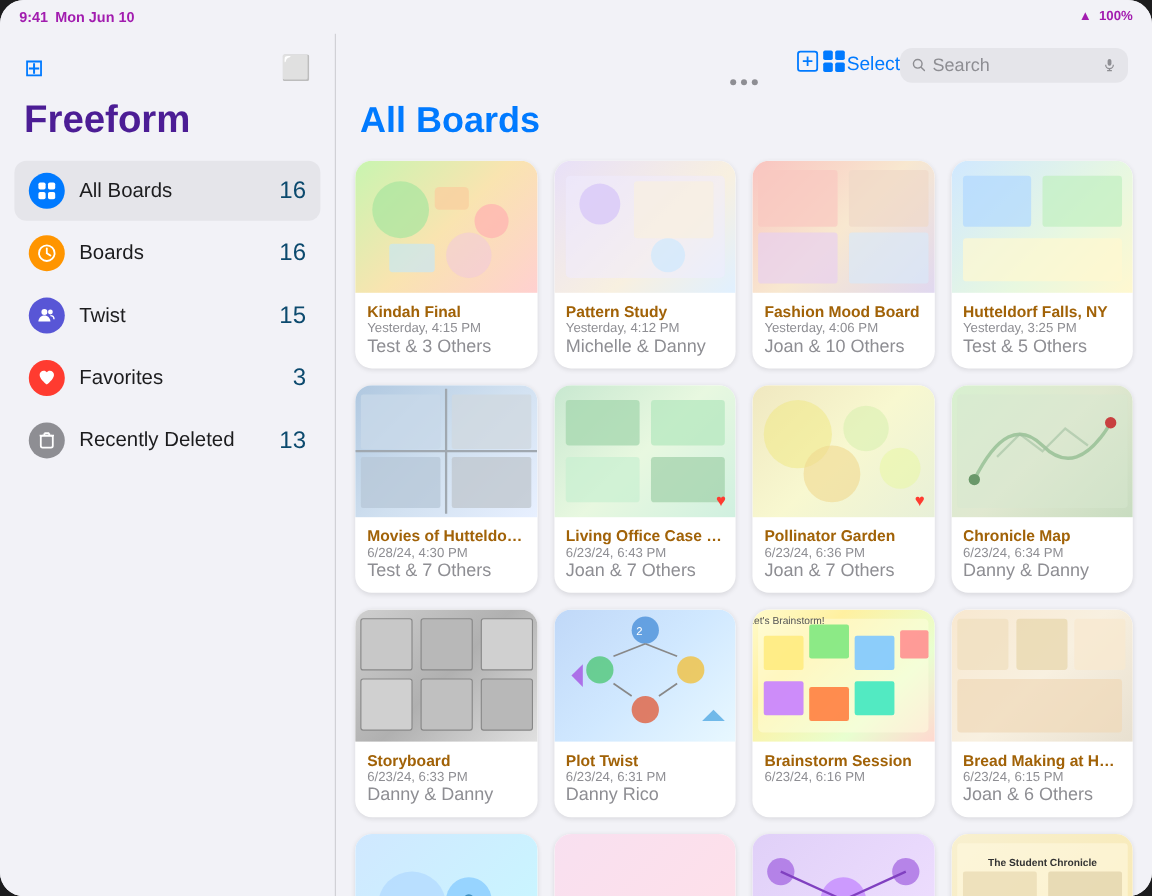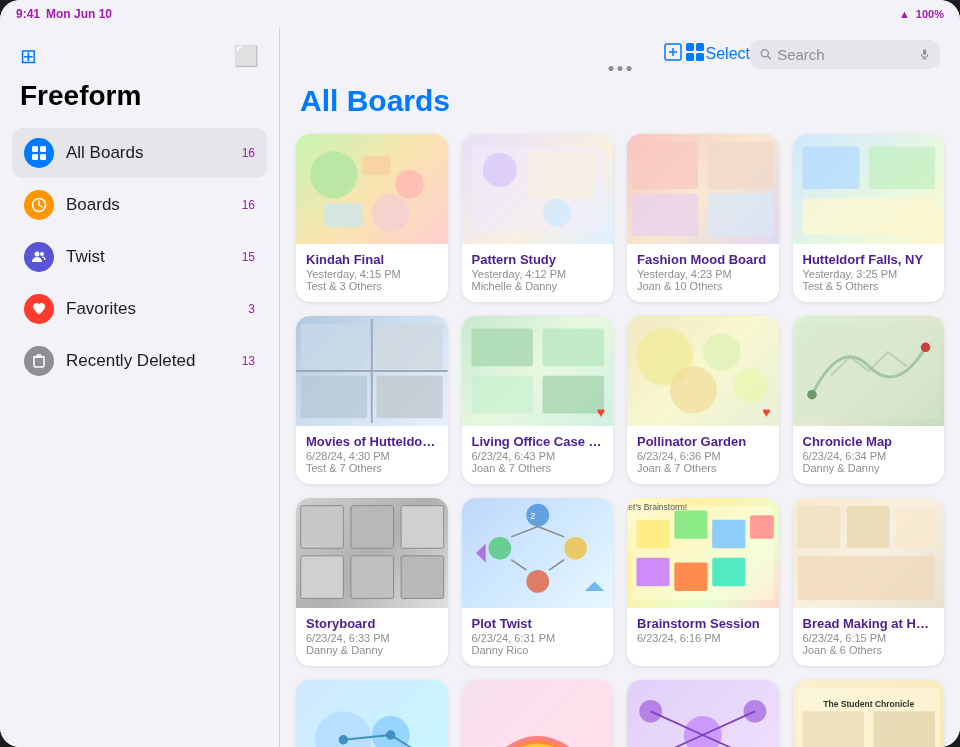--- a/index.html
+++ b/index.html
@@ -61,23 +61,23 @@
     }
 
     .sidebar-top-icons {
       display: flex;
       justify-content: space-between;
       align-items: center;
       padding: 4px 20px 12px 20px;
     }
 
     .sidebar-title {
-      font-size: 28px;
+      font-size: 32px;
       font-weight: 700;
-      color: #000000;
+      color: #4c1d95;
       padding: 0 20px 16px 20px;
     }
 
     .sidebar-nav {
       display: flex;
       flex-direction: column;
       gap: 2px;
       padding: 0 12px;
     }
 
@@ -105,22 +105,22 @@
       flex-shrink: 0;
     }
 
     .nav-label {
       flex: 1;
       font-size: 17px;
       color: #1c1c1e;
     }
 
     .nav-count {
-      font-size: 12px;
-      color: #a21caf;
+      font-size: 20px;
+      color: #0c4a6e;
     }
 
     
     .main-content {
       flex: 1;
       display: flex;
       flex-direction: column;
       background: #f2f2f7;
       overflow: hidden;
     }
@@ -214,34 +214,34 @@
       position: relative;
     }
 
     .board-info {
       padding: 8px 10px 10px 10px;
     }
 
     .board-name {
       font-size: 13px;
       font-weight: 600;
-      color: #4c1d95;
+      color: #a16207;
       white-space: nowrap;
       overflow: hidden;
       text-overflow: ellipsis;
     }
 
     .board-date {
       font-size: 11px;
       color: #8e8e93;
       margin-top: 1px;
     }
 
     .board-collab {
-      font-size: 11px;
+      font-size: 15px;
       color: #8e8e93;
     }
 
     
     .thumb-kindah { background: linear-gradient(135deg, #c8f5b0 0%, #f9e4b0 50%, #ffd0d0 100%); }
     .thumb-pattern { background: linear-gradient(135deg, #e8e0f8 0%, #f8f0e0 60%, #e0f0ff 100%); }
     .thumb-fashion { background: linear-gradient(135deg, #f9c4c0 0%, #f8e8d0 50%, #e0d8f0 100%); }
     .thumb-hutteldorf { background: linear-gradient(135deg, #d0e8ff 0%, #e8f8e0 60%, #fff8d0 100%); }
     .thumb-movies { background: linear-gradient(135deg, #b0c8e0 0%, #d0e0f0 50%, #e8f0ff 100%); }
     .thumb-living { background: linear-gradient(135deg, #c8e8d0 0%, #e8f8e0 50%, #d0f0e0 100%); }
@@ -460,21 +460,21 @@
                 <svg width="100%" height="100%" viewBox="0 0 160 110">
                   <rect x="5" y="5" width="70" height="50" rx="3" fill="#f9c8c0" opacity="0.7"></rect>
                   <rect x="85" y="5" width="70" height="50" rx="3" fill="#f0d8c8" opacity="0.7"></rect>
                   <rect x="5" y="60" width="70" height="45" rx="3" fill="#e8d0f0" opacity="0.7"></rect>
                   <rect x="85" y="60" width="70" height="45" rx="3" fill="#d8e8f8" opacity="0.7"></rect>
                 </svg>
               </div>
             </div>
             <div class="board-info">
               <div class="board-name">Fashion Mood Board</div>
-              <div class="board-date">Yesterday, 4:23 PM</div>
+              <div class="board-date">Yesterday, 4:06 PM</div>
               <div class="board-collab">Joan &amp; 10 Others</div>
             </div>
           </div>
 
           <div class="board-card">
             <div class="board-thumb thumb-hutteldorf">
               <div class="thumb-shapes">
                 <svg width="100%" height="100%" viewBox="0 0 160 110">
                   <rect x="10" y="10" width="60" height="45" rx="3" fill="#b0d8ff" opacity="0.7"></rect>
                   <rect x="80" y="10" width="70" height="45" rx="3" fill="#c0f0c0" opacity="0.7"></rect>

